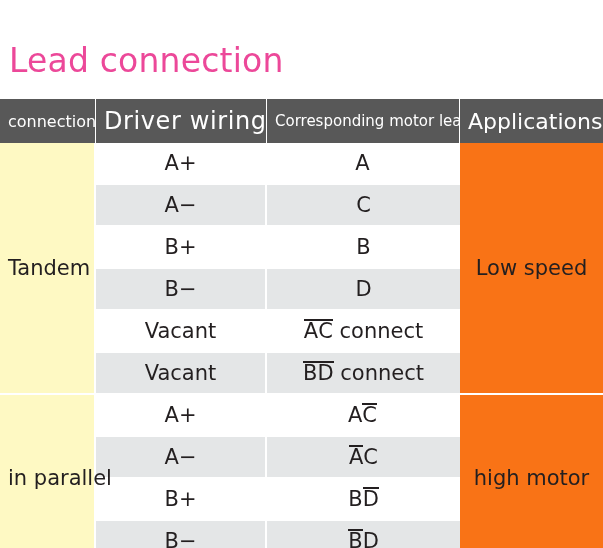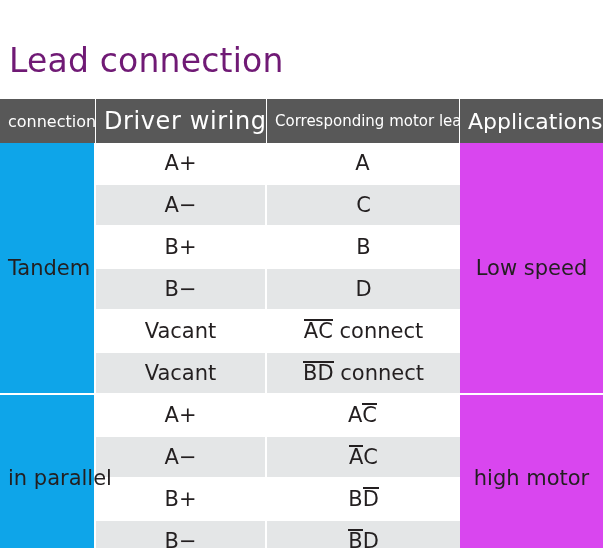--- a/index.html
+++ b/index.html
@@ -23,21 +23,21 @@
     box-sizing: border-box;
   }
 
   .page-title {
     position: absolute;
     left: 9px;
     top: 44px;
     font-size: 33px;
     font-weight: 400;
     letter-spacing: 0.2px;
-    color: #701a75;
+    color: #ec4899;
     line-height: 1;
     white-space: nowrap;
   }
 
   .tbl {
     position: absolute;
     left: 0;
     top: 99px;
     width: 603px;
     border-collapse: separate;
@@ -88,28 +88,28 @@
     box-sizing: border-box;
     white-space: nowrap;
   }
   .tbl tbody tr td:last-child { border-right: 0; }
 
   .bg-white { background: #ffffff; }
   .bg-gray  { background: #e4e6e7; }
 
   
   .cell-group {
-    background: #0ea5e9;
+    background: #fef9c3;
     font-size: 21px;
     text-align: left;
     padding-left: 10px;
   }
   .cell-group.small { font-size: 21px; }
   .cell-app {
-    background: #d946ef;
+    background: #f97316;
     font-size: 23px;
     text-align: center;
   }
 
   
   .ovl {
     display: inline-block;
     position: relative;
   }
   .ovl::before {

